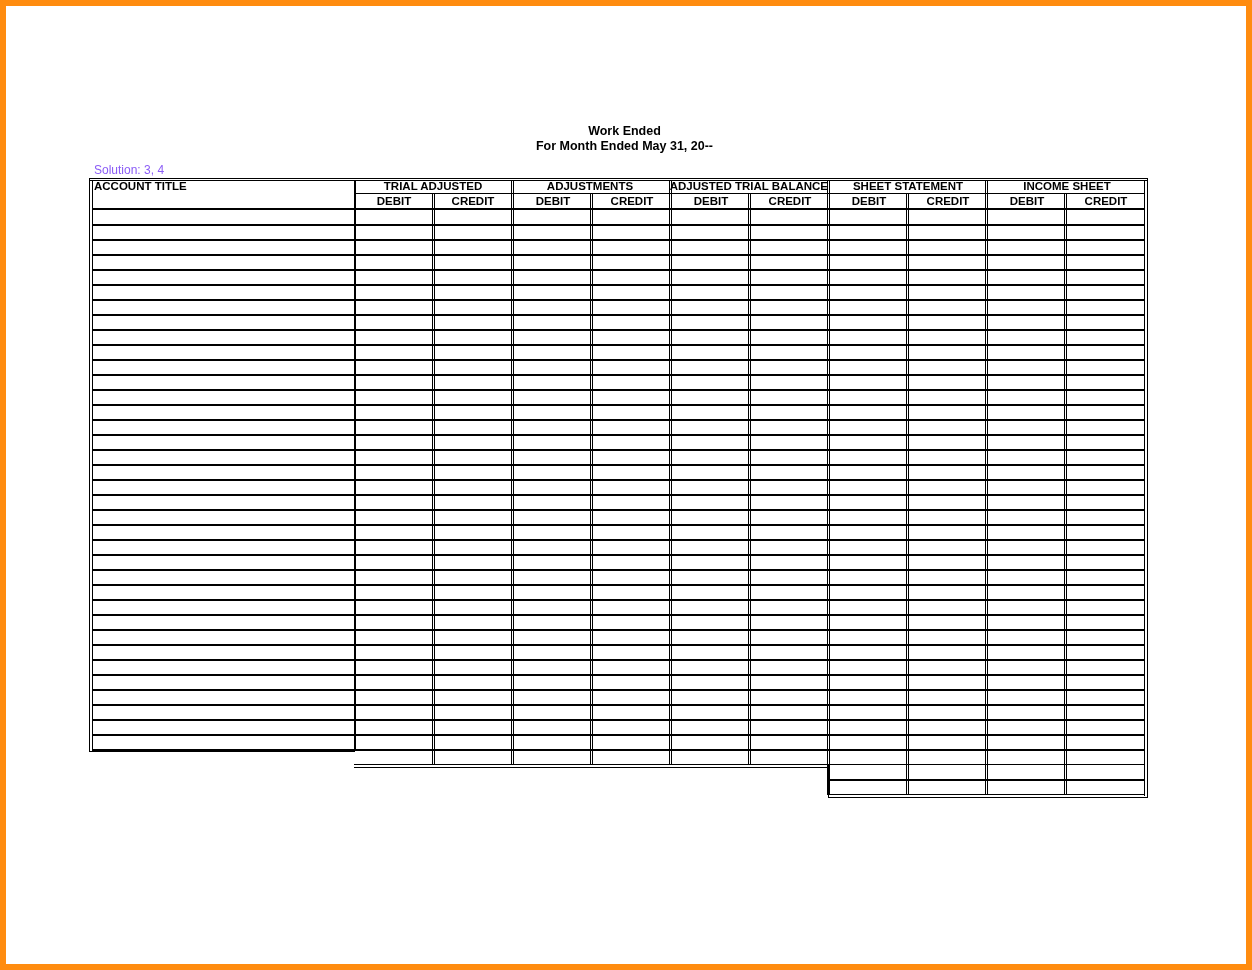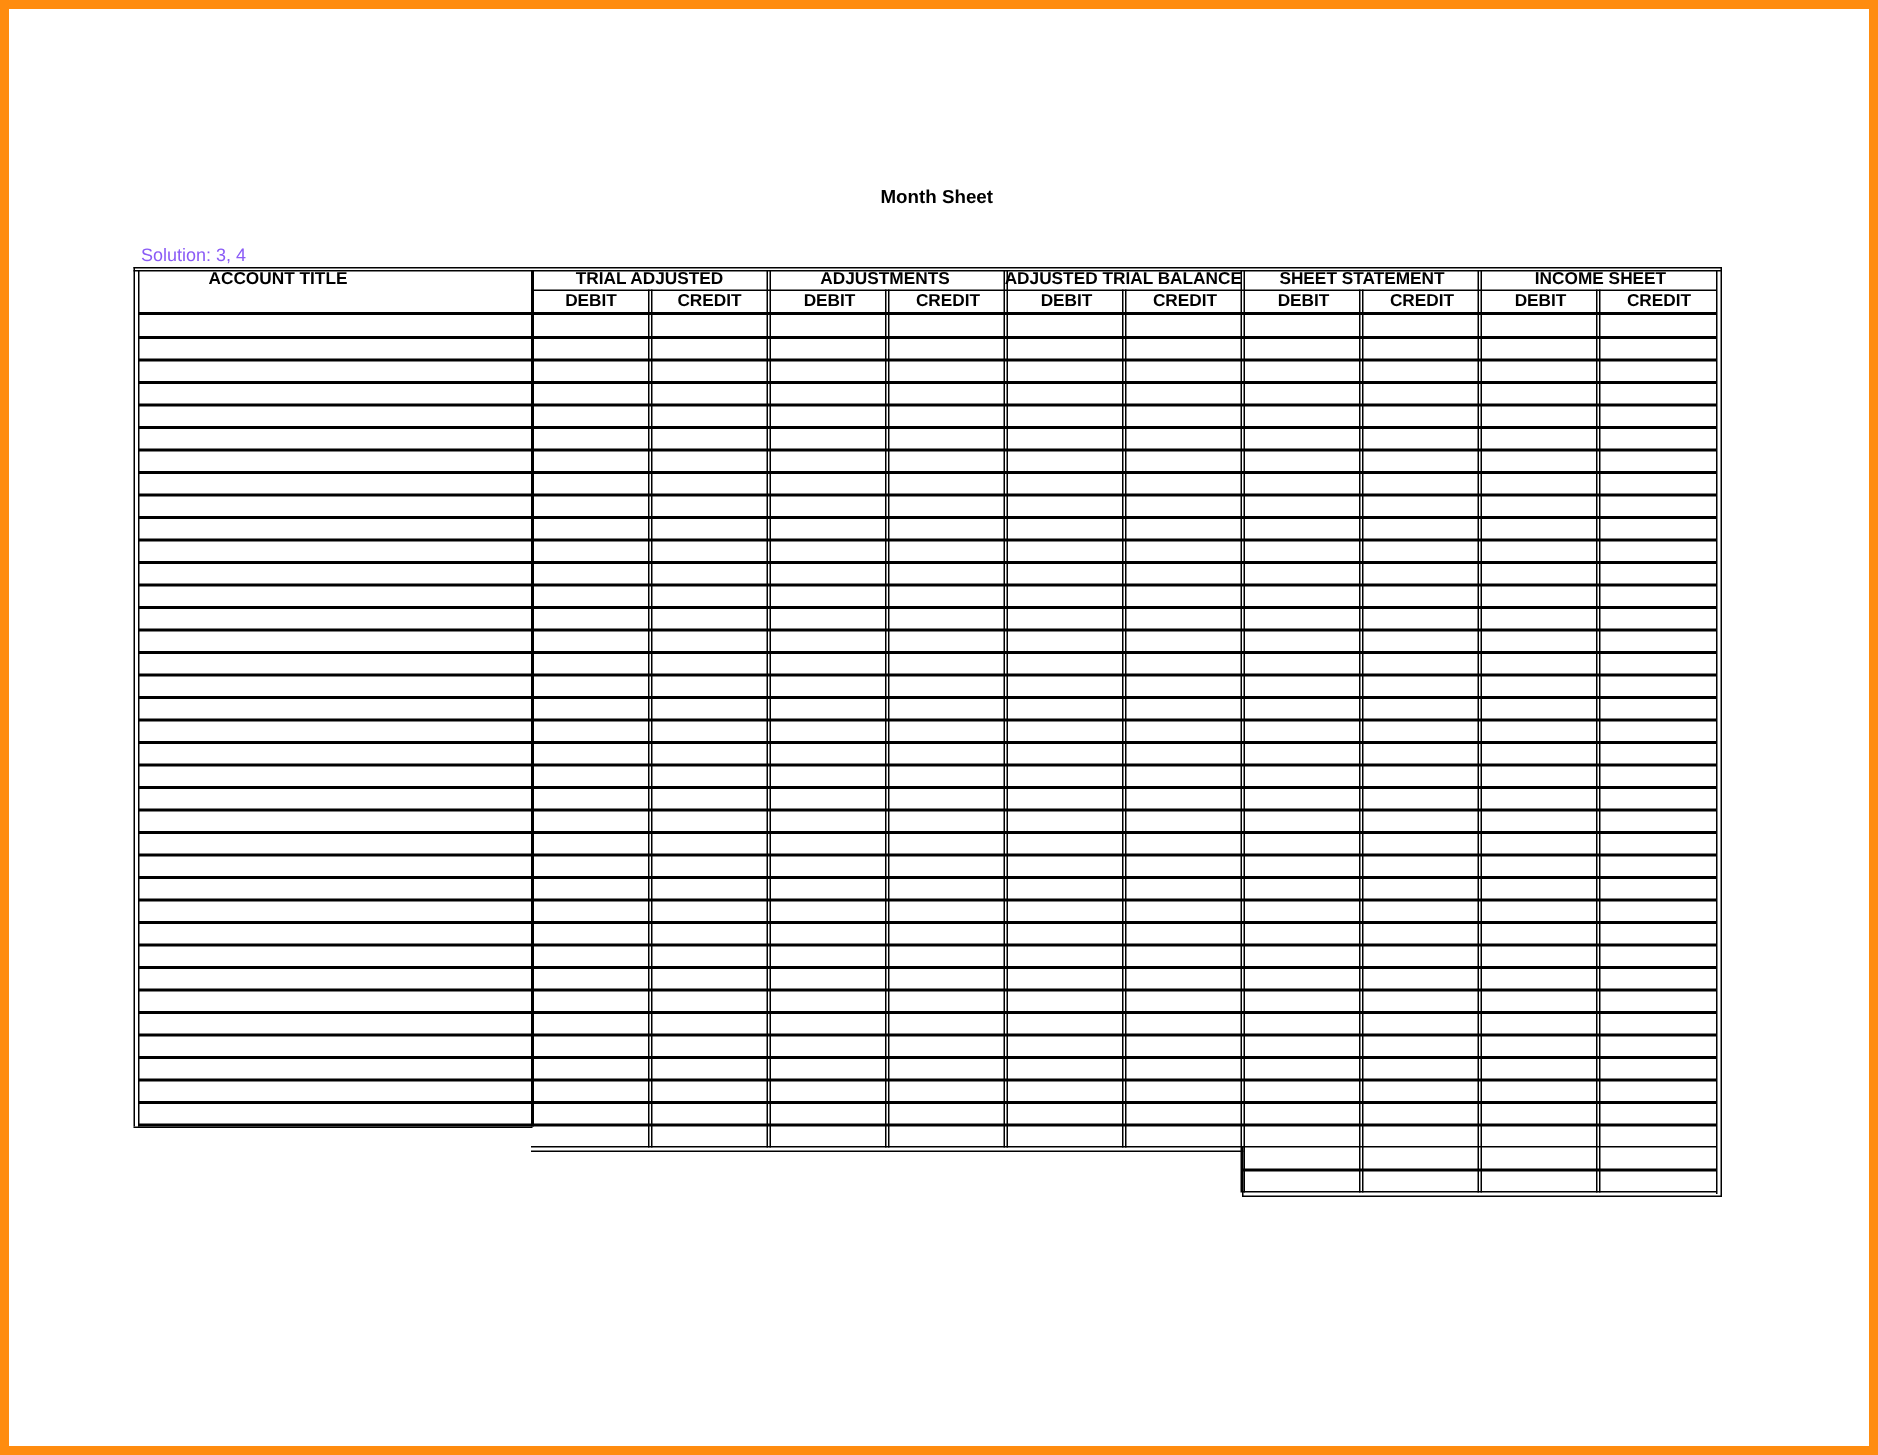--- a/index.html
+++ b/index.html
@@ -25,27 +25,28 @@
     position: absolute; font-weight: bold; font-size: 11.5px; color: #000;
     text-align: center; line-height: 13px; white-space: nowrap; overflow: hidden;
   }
   .hdr.left { text-align: left; }
 </style>
 </head>
 <body>
 
 <div class="page">
   <div class="title-block">
-    <div>Month Sheet</div>
+    <div>Work Ended</div>
+    <div>For Month Ended May 31, 20--</div>
   </div>
   <div class="solution">Solution:  3, 4</div>
 </div>
 
 <div class="ws" id="ws">
-  <div class="hdr left" style="left:94px; top:180px; width:250px;margin-left:45px;">ACCOUNT TITLE</div>
+  <div class="hdr left" style="left:94px; top:180px; width:250px;">ACCOUNT TITLE</div>
 
   <div class="hdr" style="left:356px; top:180px; width:154px;">TRIAL ADJUSTED</div>
   <div class="hdr" style="left:515px; top:180px; width:150px;">ADJUSTMENTS</div>
   <div class="hdr" style="left:666px; top:180px; width:162px;text-align:right;">ADJUSTED TRIAL BALANCE</div>
   <div class="hdr" style="left:831px; top:180px; width:154px;">SHEET STATEMENT</div>
   <div class="hdr" style="left:990px; top:180px; width:154px;">INCOME SHEET</div>
 
   <div class="hdr" style="left:356px; top:195px; width:76px;">DEBIT</div>
   <div class="hdr" style="left:435px; top:195px; width:76px;">CREDIT</div>
   <div class="hdr" style="left:515px; top:195px; width:76px;">DEBIT</div>

